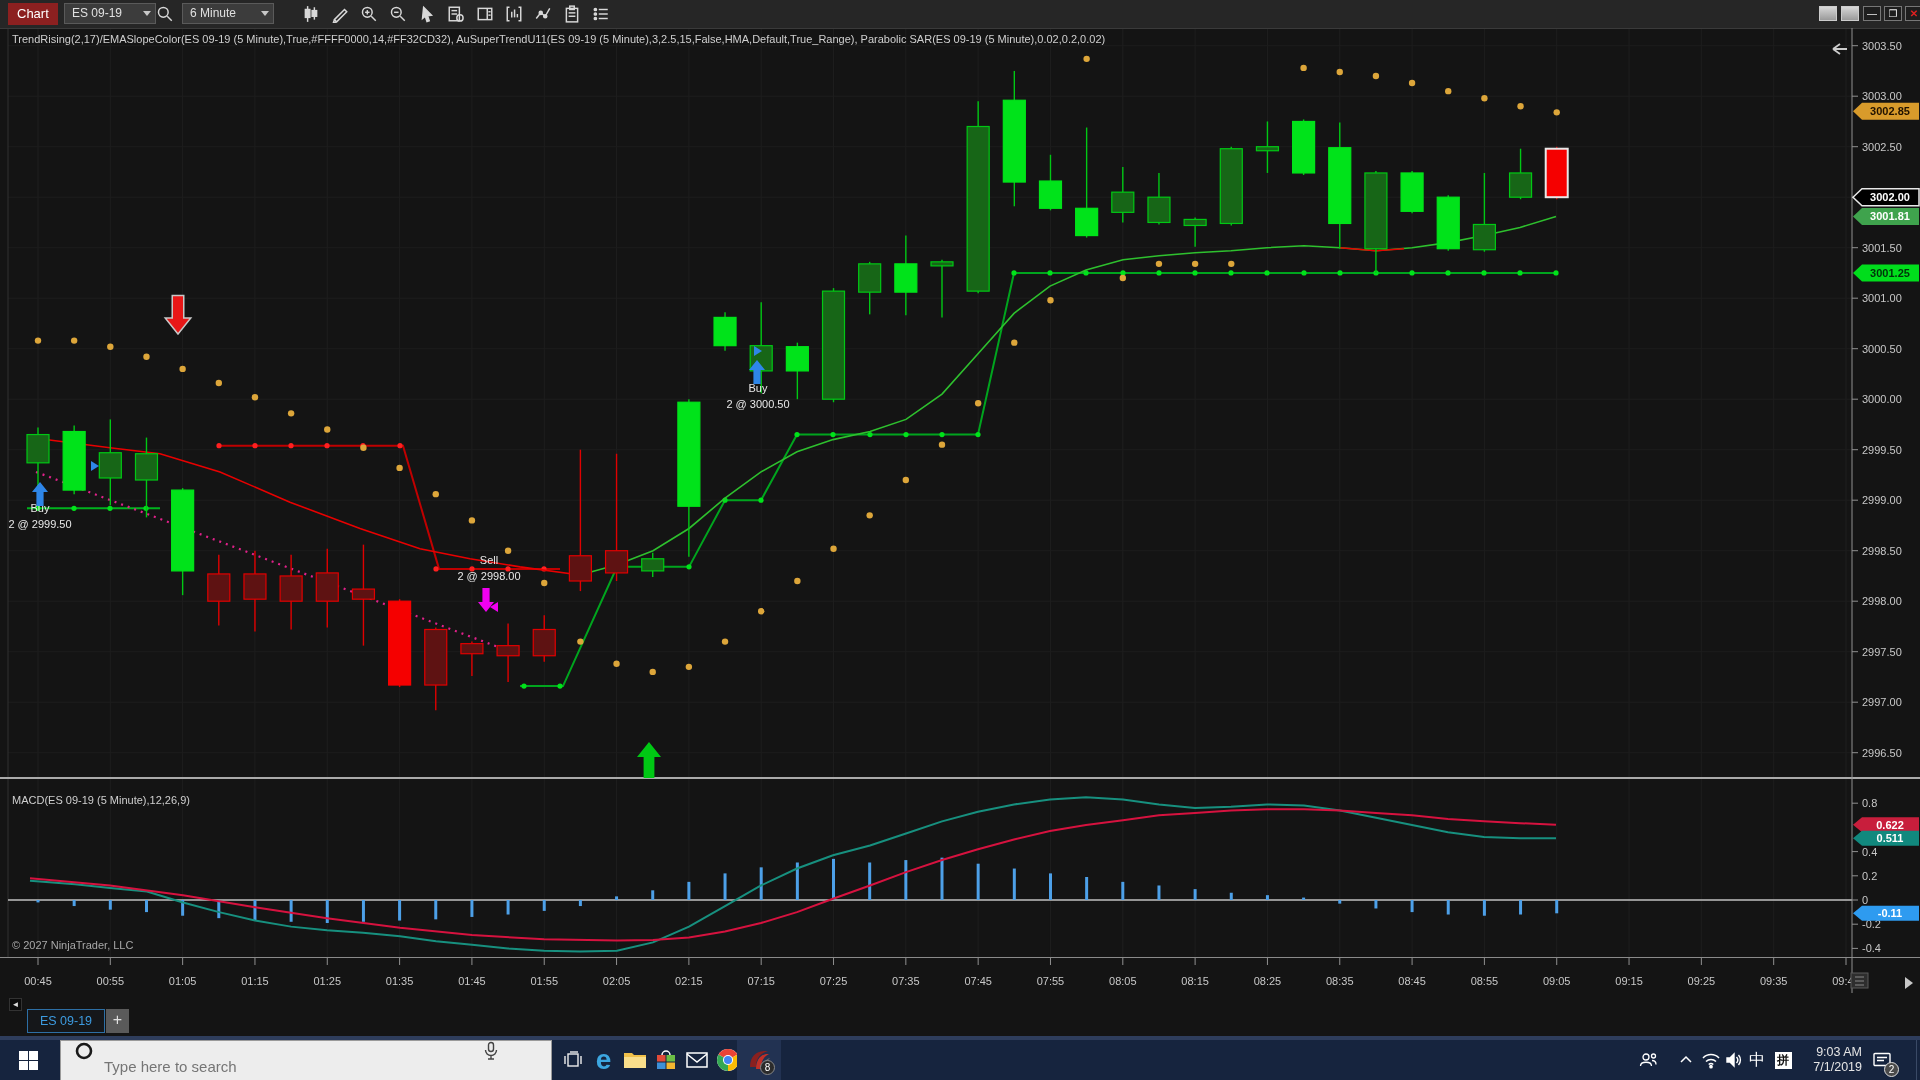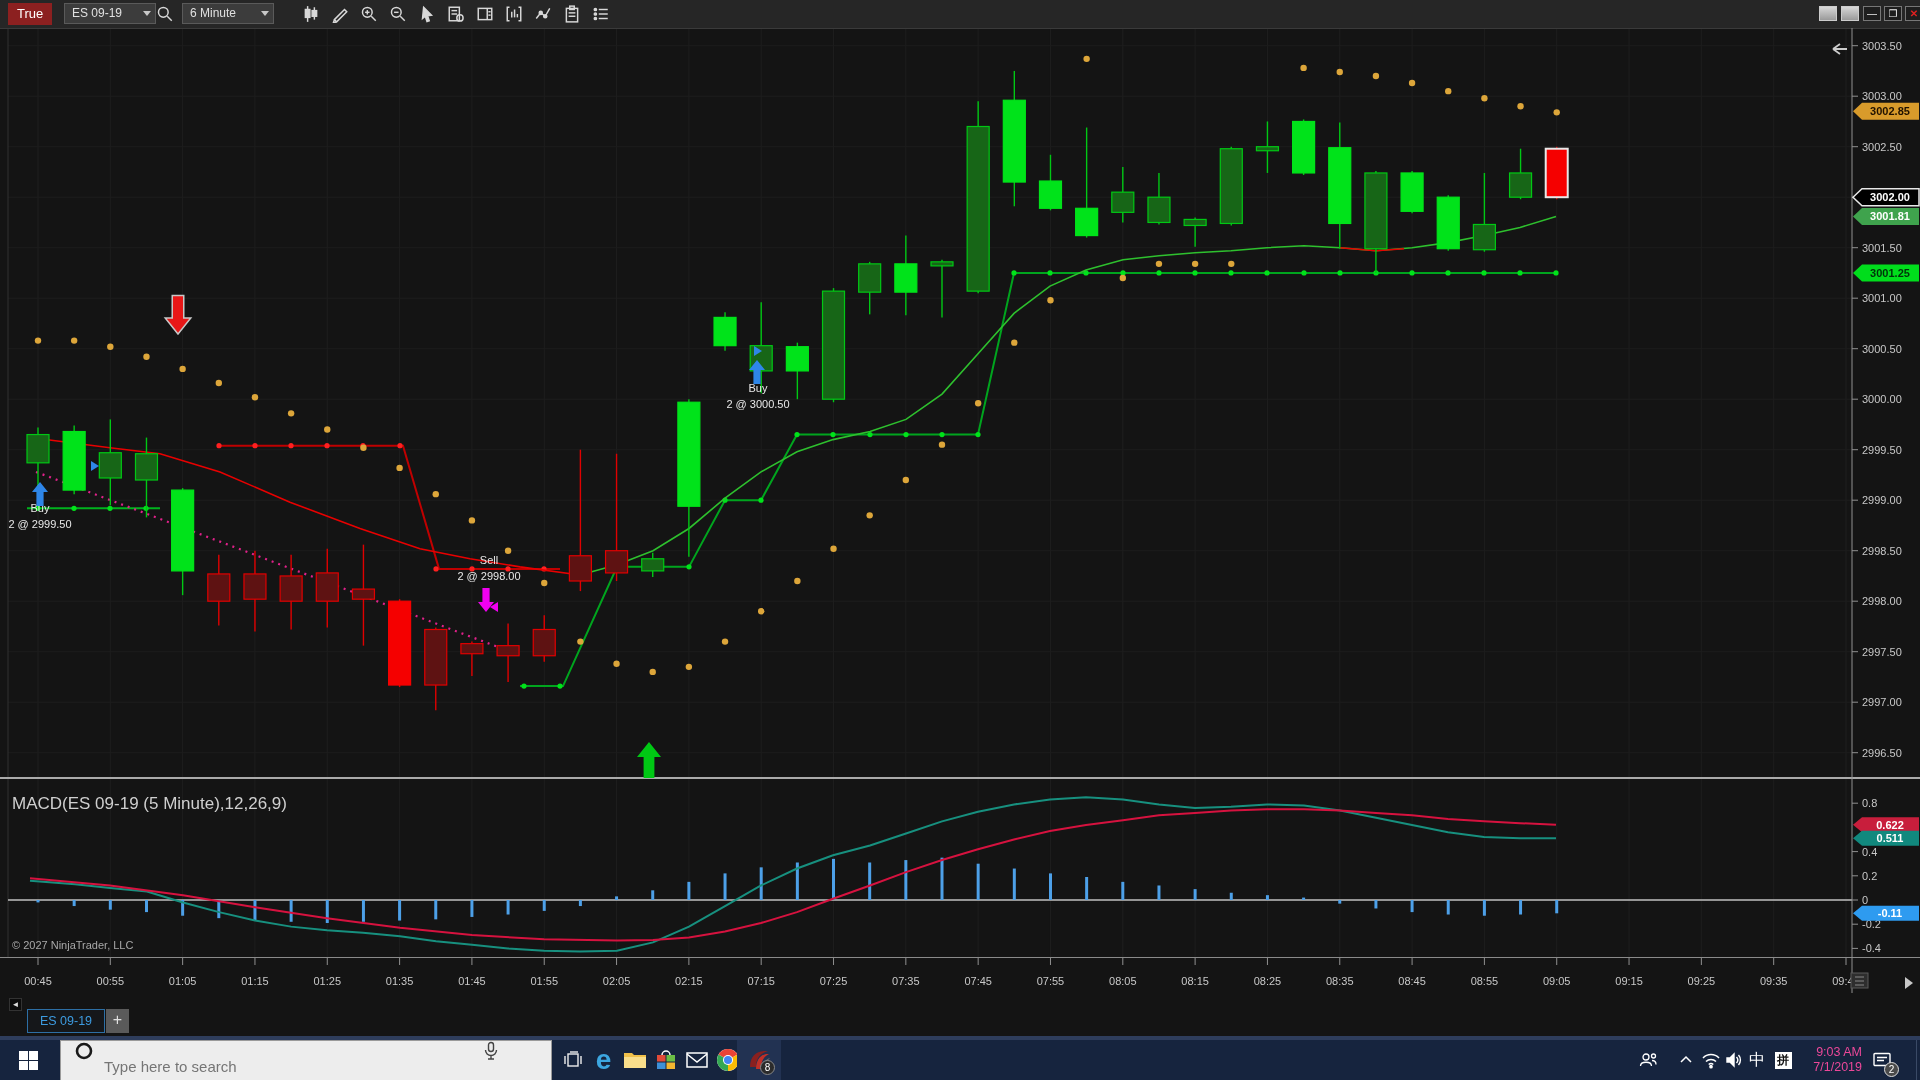--- a/index.html
+++ b/index.html
@@ -19,21 +19,21 @@
   .icon-btn { position:absolute; top:2px; width:25px; height:24px; display:flex;
               align-items:center; justify-content:center; }
   .icon-btn svg { stroke:#D8D8D8; fill:none; stroke-width:1.3; }
   .winbtn { position:absolute; top:6px; width:18px; height:15px; font-size:10px; line-height:13px;
             text-align:center; border:1px solid #777; color:#EEE; }
   .winbtn.raised { background:linear-gradient(#D6D6D6,#9A9A9A); border-color:#CCC; }
   .winbtn.dark   { background:#1E1E1E; }
 
   
   #indicator-label { position:absolute; left:12px; top:33px; color:#CFCFCF; font-size:11px; z-index:2; }
-  #macd-label      { position:absolute; left:12px; top:794px; color:#CFCFCF; font-size:17px; z-index:2; }
+  #macd-label      { position:absolute; left:12px; top:794px; color:#CFCFCF; font-size:11px; z-index:2; }
   #copyright       { position:absolute; left:12px; top:939px; color:#A8A8A8; font-size:11px; z-index:2; }
   #chart { position:absolute; left:0; top:0; z-index:1; }
   svg text { font-family:"Liberation Sans",sans-serif; }
 
   
   #tab-scroll-left { position:absolute; left:9px; top:998px; width:13px; height:13px; background:#0C0C0C;
                      border:1px solid #333; color:#DDD; font-size:8px; line-height:11px; text-align:center; z-index:3;}
   #active-tab { position:absolute; left:27px; top:1009px; width:78px; height:24px; line-height:22px;
                 text-align:center; color:#3D9BE0; font-size:12.5px; background:#15171A;
                 border:1px solid #2D6FA5; z-index:3; }
@@ -49,21 +49,21 @@
                 border:1px solid #9A9A9A; display:flex; }
   #search-box input { border:none; outline:none; background:transparent; color:#3A3A3A; font-size:15px;
                       width:370px; font-family:"Liberation Sans",sans-serif; }
   .tb-cell { position:absolute; top:0; width:31px; height:40px; display:flex; align-items:center; justify-content:center; }
   .tray-cell { position:absolute; top:0; height:40px; display:flex; align-items:center; justify-content:center; color:#FFF; }
   #ninja-cell { background:#223252; }
   #ninja-underline { position:absolute; left:737px; top:37px; width:44px; height:3px; background:#5FA8DC; }
   #ninja-badge { position:absolute; left:760px; top:1060px; width:15px; height:15px; border-radius:50%;
                  background:#2B2B2B; border:1px solid #888; color:#FFF; font-size:10px; line-height:13px;
                  text-align:center; z-index:7; }
-  #clock { position:absolute; left:1796px; top:5px; width:66px; text-align:right; color:#ec4899;
+  #clock { position:absolute; left:1796px; top:5px; width:66px; text-align:right; color:#e5e5e5;
            font-size:12.5px; line-height:15px; }
   #notif-badge { position:absolute; left:1884px; top:1062px; width:15px; height:15px; border-radius:50%;
                  background:#4A4A4A; border:1px solid #DDD; color:#FFF; font-size:10px; line-height:13px;
                  text-align:center; z-index:7; }
   #ime-pinyin { width:17px; height:17px; background:#FFF; color:#111; font-size:12px; line-height:17px;
                 text-align:center; font-weight:bold; }
   #show-desktop { position:absolute; left:1916px; top:0; width:4px; height:40px; border-left:1px solid #3A4A66; }
 </style>
 </head>
 <body>
@@ -464,21 +464,21 @@
       <text x="758" y="408" fill="#E8E8E8" font-size="11" text-anchor="middle" font-weight="normal">2 @ 3000.50</text>
       <path d="M757,360 l8,10 h-4.4 v14 h-7.2 v-14 h-4.4 z" fill="#2E86E8"></path>
       <path d="M762,351 l-8,-5 v10 z" fill="#2E86E8"></path>
       <path d="M1847,49 H1833 M1833,49 l7,-5 M1833,49 l7,5" stroke="#CCCCCC" stroke-width="1.8" fill="none"></path>
       <rect x="1851" y="973" width="17" height="15" fill="#2E2E2E" stroke="#5A5A5A"></rect>
       <path d="M1855,977 h9 M1855,981 h9 M1855,985 h9" stroke="#888888" fill="none"></path>
       <path d="M1905,977 l8,6 l-8,6 z" fill="#C8C8C8"></path>
     </svg>
 
   <div id="titlebar">
-    <div id="app-chip">True</div>
+    <div id="app-chip">Chart</div>
     <div class="dropdown" style="left:64px;width:92px">
       <span>ES 09-19</span>
       <span class="dd-caret"></span>
     </div>
     <span class="icon-btn" style="left:152px">
       <svg width="18" height="18" viewBox="0 0 16 16">
           <circle cx="6.5" cy="6.5" r="4.3"></circle>
           <line x1="10" y1="10" x2="14" y2="14"></line>
         </svg>
     </span>
@@ -568,20 +568,21 @@
           <line x1="6" y1="12" x2="14" y2="12"></line>
         </svg>
     </span>
     <span class="winbtn raised" style="left:1819px"></span>
     <span class="winbtn raised" style="left:1841px"></span>
     <span class="winbtn dark" style="left:1863px">—</span>
     <span class="winbtn dark" style="left:1884px">❐</span>
     <span class="winbtn dark" style="left:1905px;color:#E02020;font-weight:bold">✕</span>
   </div>
 
+  <div id="indicator-label">TrendRising(2,17)/EMASlopeColor(ES 09-19 (5 Minute),True,#FFFF0000,14,#FF32CD32), AuSuperTrendU11(ES 09-19 (5 Minute),3,2.5,15,False,HMA,Default,True_Range), Parabolic SAR(ES 09-19 (5 Minute),0.02,0.2,0.02)</div>
   <div id="macd-label">MACD(ES 09-19 (5 Minute),12,26,9)</div>
   <div id="copyright">© 2027 NinjaTrader, LLC</div>
 
   <div id="tab-scroll-left">◄</div>
   <div id="active-tab">ES 09-19</div>
   <div id="add-tab">+</div>
   <div id="window-bottom-edge"></div>
 
   <div id="taskbar">
     <div id="start-button">

